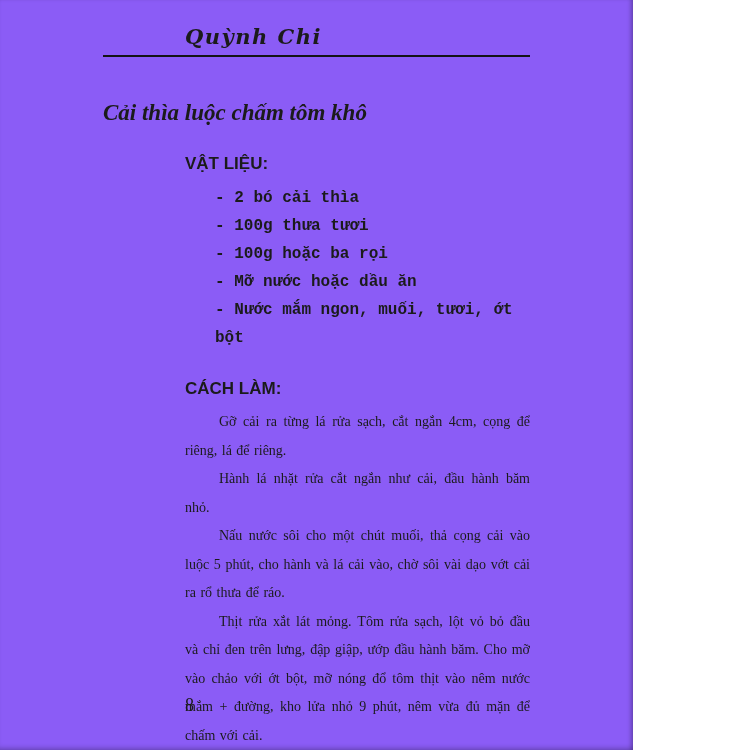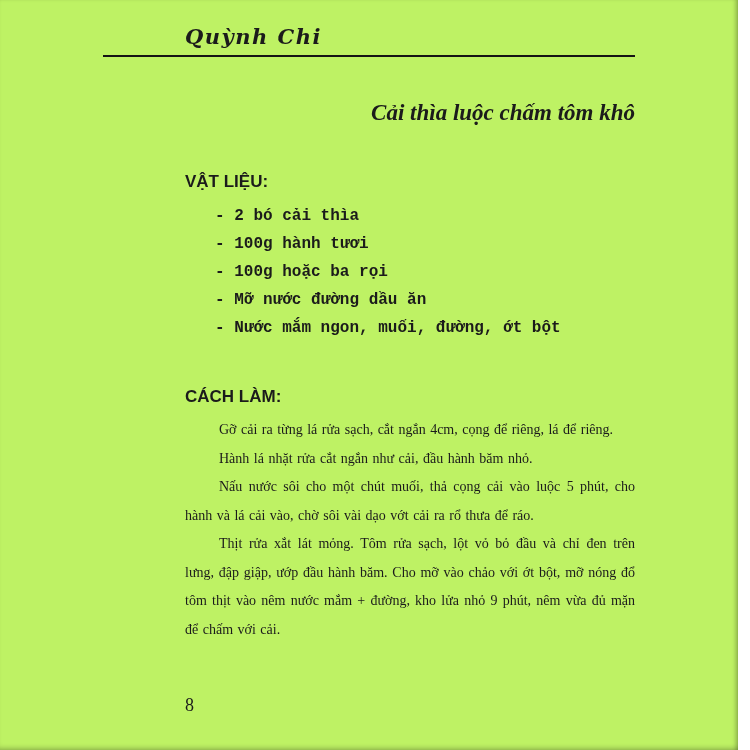--- a/index.html
+++ b/index.html
@@ -2,24 +2,24 @@
 <html><head>
 <meta charset="utf-8">
 <style>
   html, body {
     margin: 0;
     padding: 0;
     background: #ffffff;
   }
   .page {
     position: relative;
-    width: 738px;
+    width: 633px;
     height: 750px;
     box-sizing: border-box;
-    background: #bef264;
+    background: #8b5cf6;
     color: #1b1b1b;
     font-family: "Liberation Serif", "DejaVu Serif", serif;
     padding: 24px 103px 0 103px;
     overflow: hidden;
     
     box-shadow: inset -4px 0 4px -2px rgba(0,0,0,0.28),
                 inset 0 -5px 5px -3px rgba(0,0,0,0.22);
   }
   .author {
     margin-left: 82px;
@@ -30,29 +30,29 @@
     letter-spacing: 1.5px;
     line-height: 26px;
   }
   .rule {
     height: 2px;
     background: #141414;
     margin-top: 5px;
   }
   .title {
     margin: 42px 0 0 0;
-    text-align: right;
+    text-align: left;
     font-family: "Liberation Serif", serif;
     font-style: italic;
     font-weight: bold;
     font-size: 23px;
     line-height: 28px;
   }
   .heading {
-    margin: 44px 0 0 82px;
+    margin: 26px 0 0 82px;
     font-family: "Liberation Sans", "DejaVu Sans", sans-serif;
     font-weight: bold;
     font-size: 17px;
     line-height: 22px;
   }
   .ingredients {
     list-style: none;
     margin: 9px 0 0 112px;
     padding: 0;
     font-family: Liberation Mono, monospace;
@@ -89,24 +89,24 @@
   <div class="author">Quỳnh Chi</div>
 
   <div class="rule"></div>
 
   <h1 class="title">Cải thìa luộc chấm tôm khô</h1>
 
   <h2 class="heading">VẬT LIỆU:</h2>
 
   <ul class="ingredients">
     <li>- 2 bó cải thìa</li>
-    <li>- 100g hành tươi</li>
+    <li>- 100g thưa tươi</li>
     <li>- 100g hoặc ba rọi</li>
-    <li>- Mỡ nước đường dầu ăn</li>
-    <li>- Nước mắm ngon, muối, đường, ớt bột</li>
+    <li>- Mỡ nước hoặc dầu ăn</li>
+    <li>- Nước mắm ngon, muối, tươi, ớt bột</li>
   </ul>
 
   <h2 class="heading">CÁCH LÀM:</h2>
 
   <div class="paragraphs">
     <p class="para">Gỡ cải ra từng lá rửa sạch, cắt ngắn 4cm, cọng để riêng, lá để riêng.</p>
     <p class="para">Hành lá nhặt rửa cắt ngắn như cải, đầu hành băm nhỏ.</p>
     <p class="para">Nấu nước sôi cho một chút muối, thả cọng cải vào luộc 5 phút, cho hành và lá cải vào, chờ sôi vài dạo vớt cải ra rổ thưa để ráo.</p>
     <p class="para">Thịt rửa xắt lát mỏng. Tôm rửa sạch, lột vỏ bỏ đầu và chỉ đen trên lưng, đập giập, ướp đầu hành băm. Cho mỡ vào chảo với ớt bột, mỡ nóng đổ tôm thịt vào nêm nước mắm + đường, kho lửa nhỏ 9 phút, nêm vừa đủ mặn để chấm với cải.</p>
   </div>

